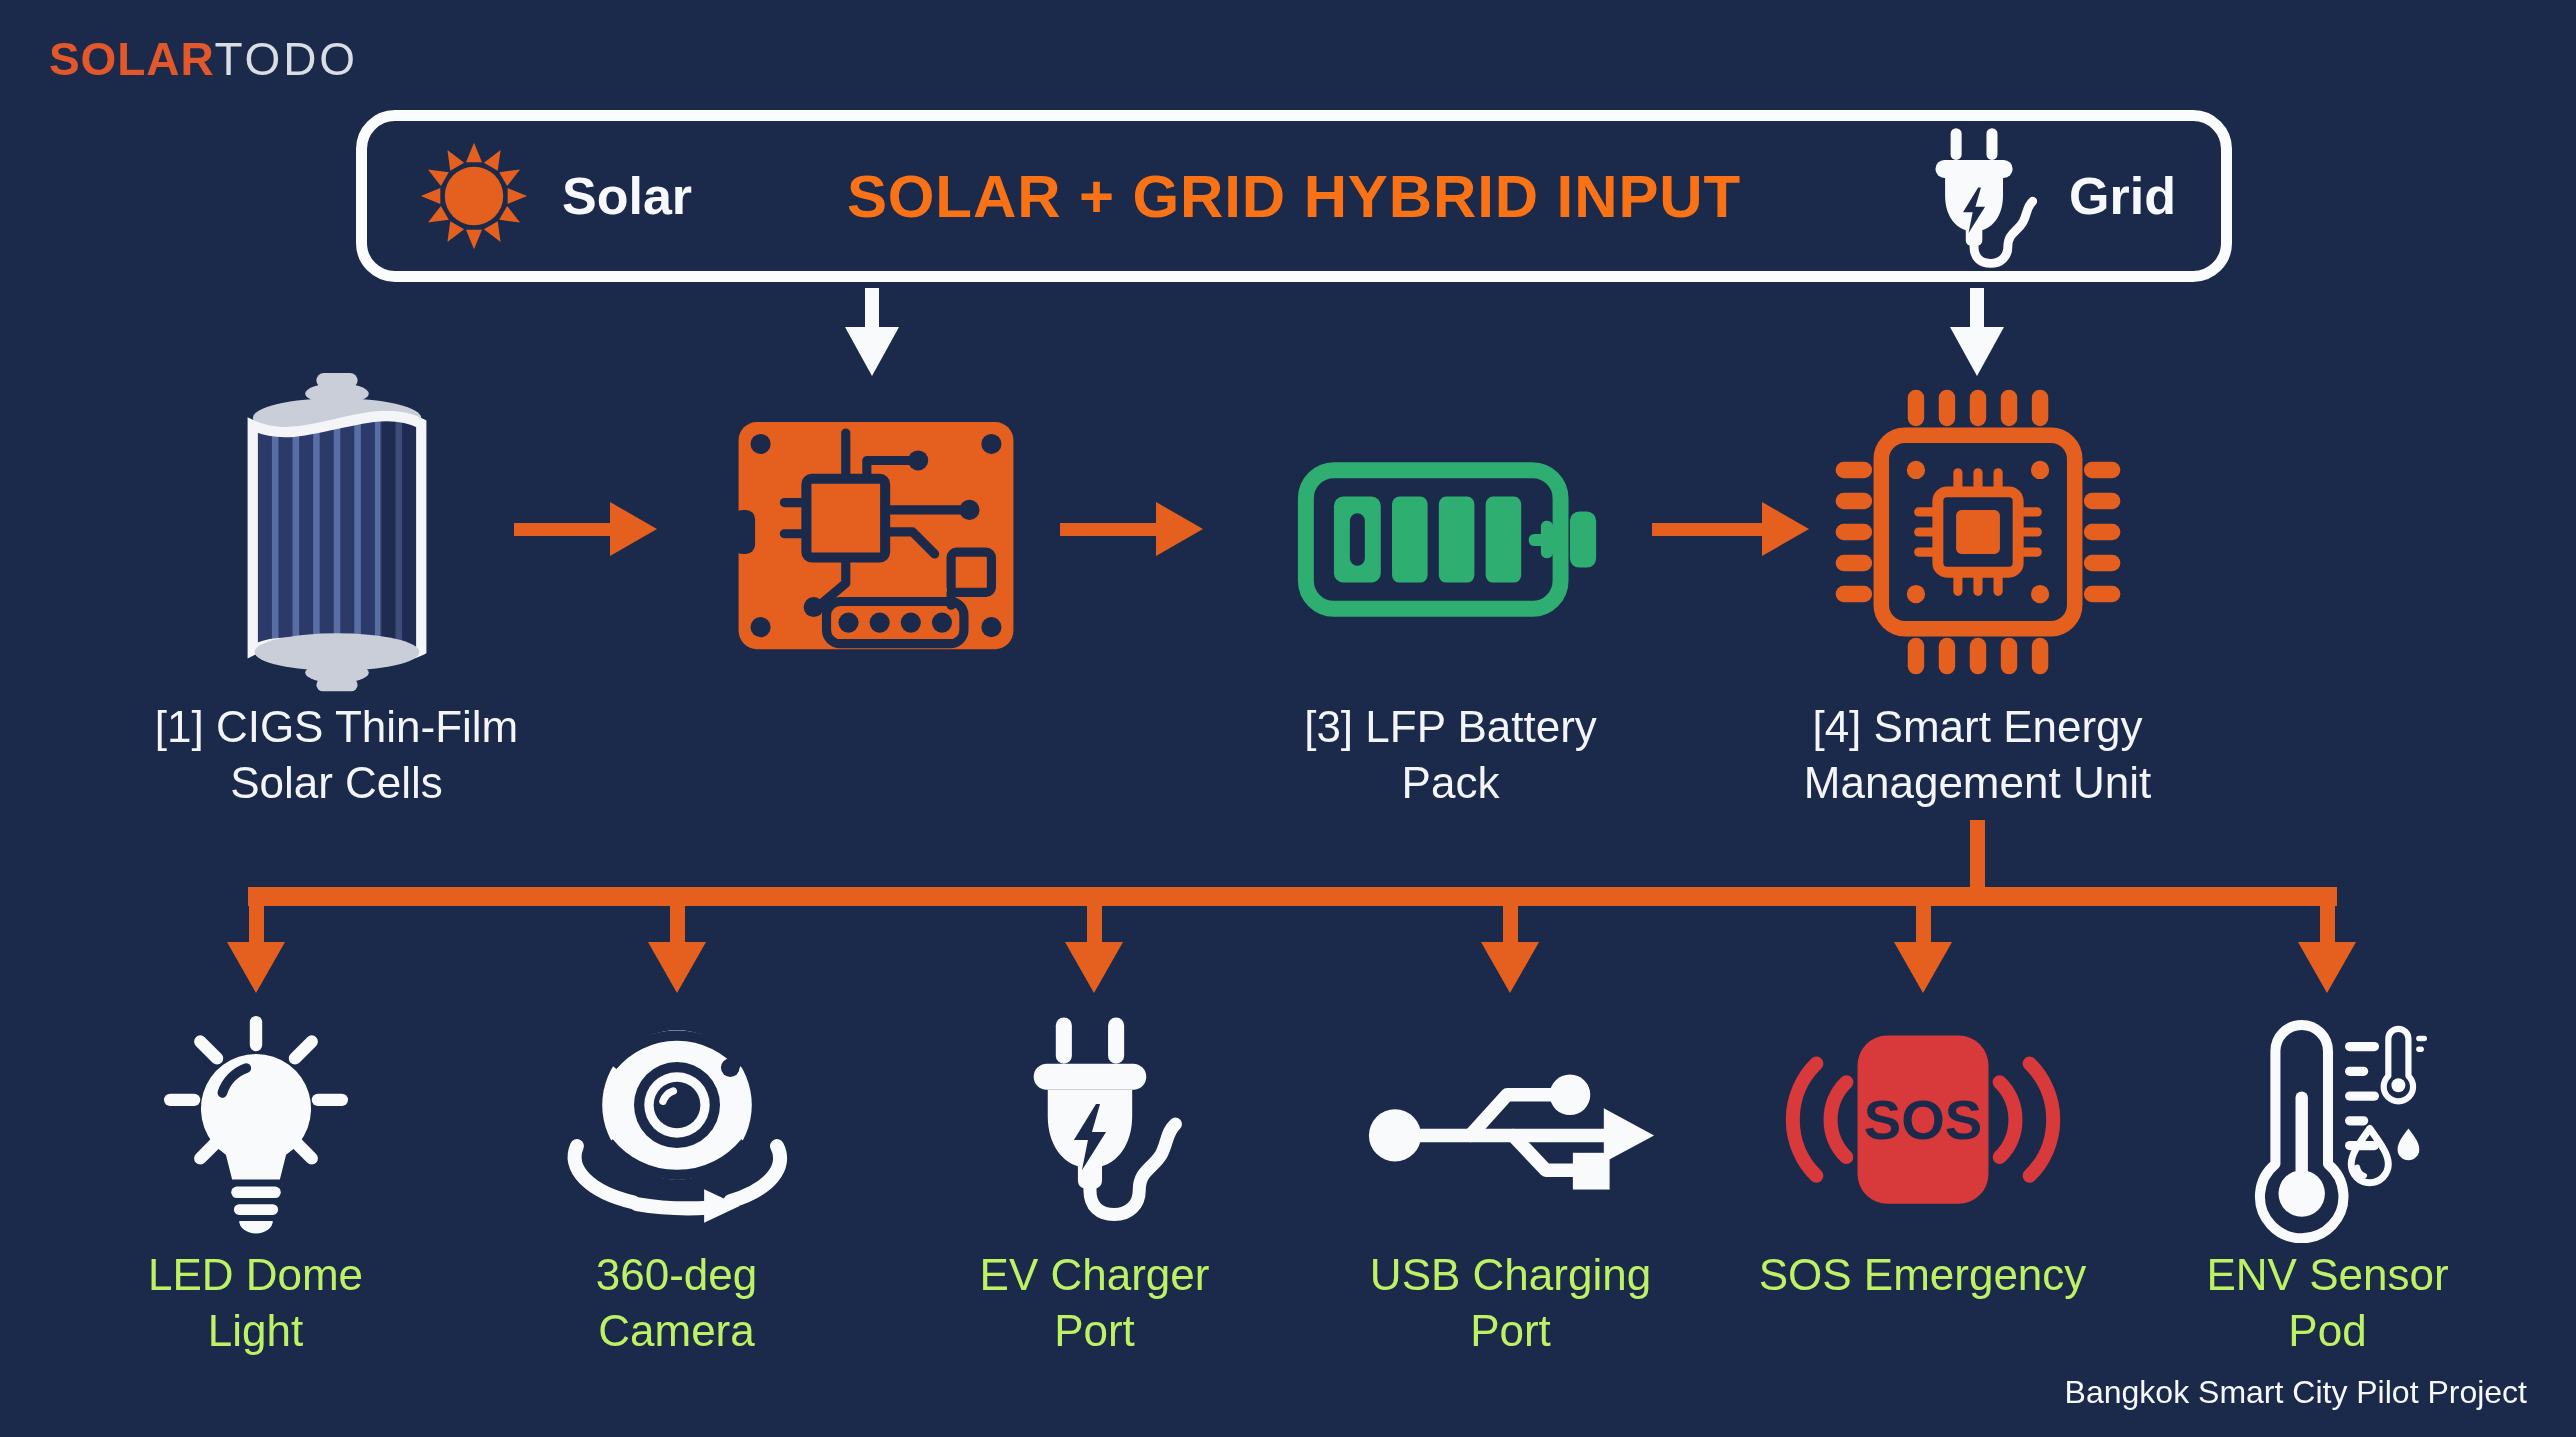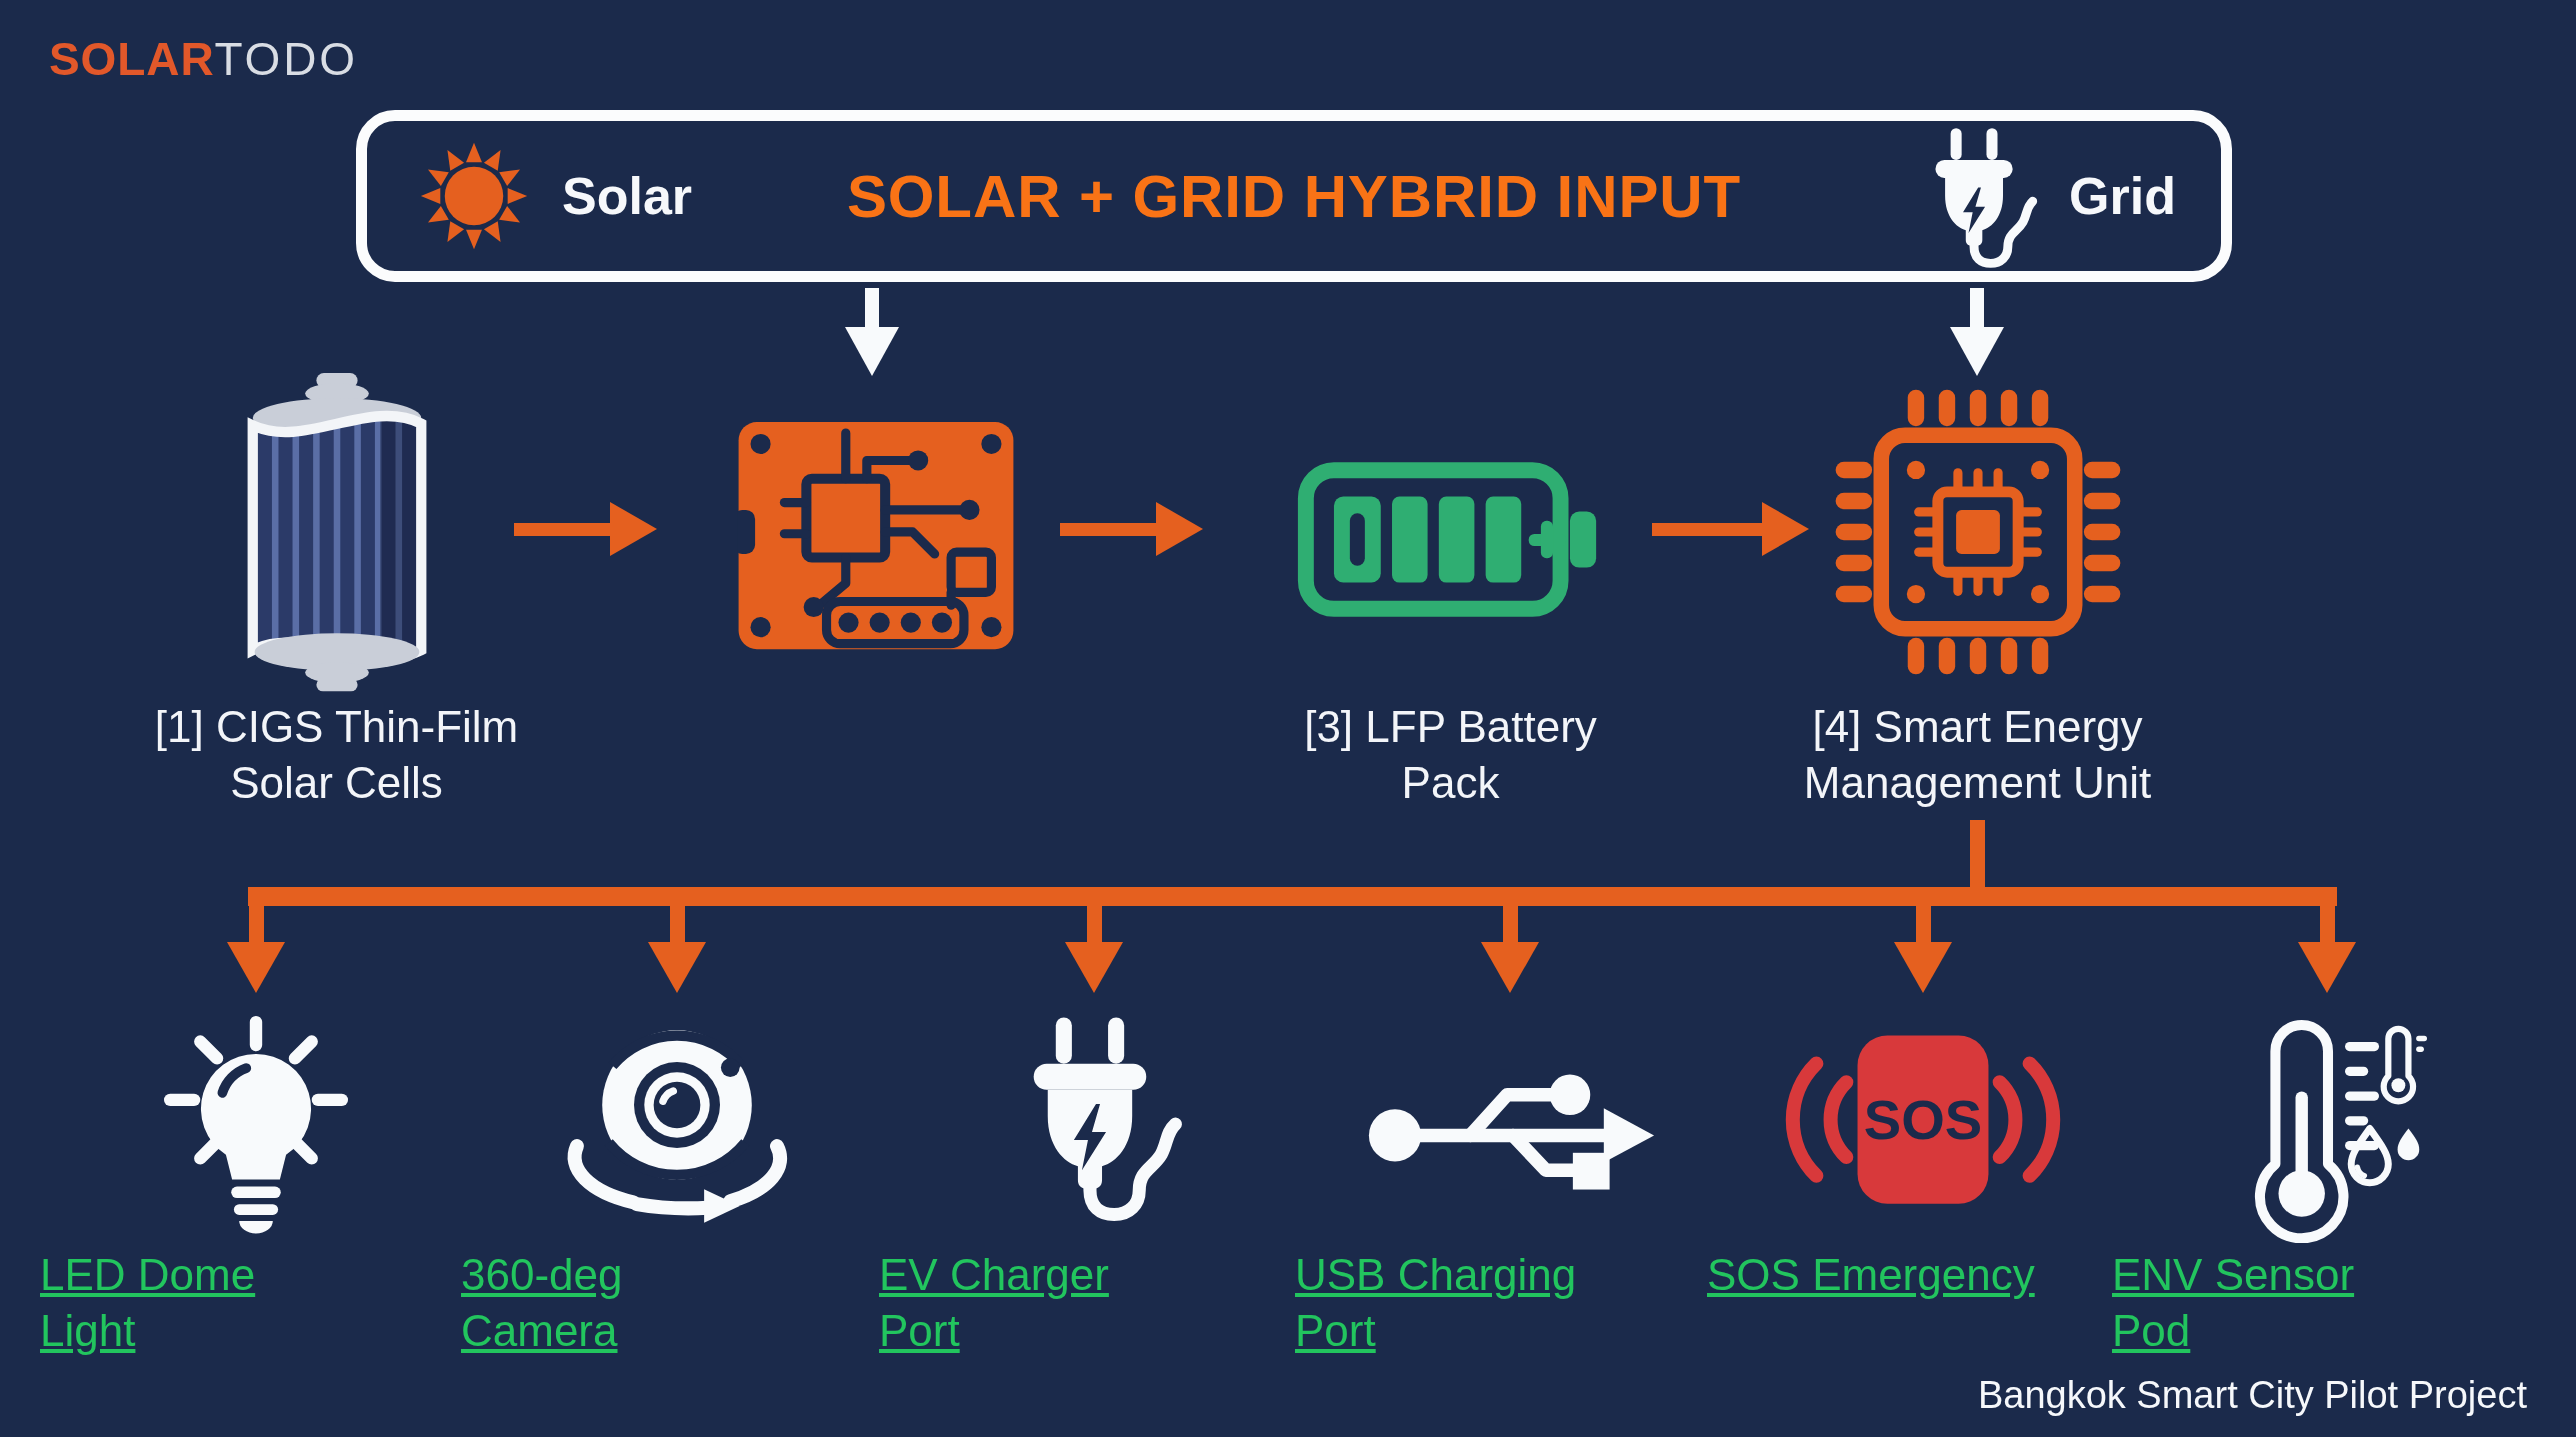--- a/index.html
+++ b/index.html
@@ -37,23 +37,23 @@
   .bus-drop{position:absolute;left:1970px;top:820px;width:15px;height:69px;background:#E5601F;}
   .bus{position:absolute;left:248px;top:887px;width:2089px;height:19px;background:#E5601F;}
   .busarrow{position:absolute;top:906px;}
   .busarrow .stem{position:absolute;left:-7.5px;top:0;width:15px;height:36px;background:#E5601F;}
   .busarrow .head{position:absolute;left:-29px;top:36px;width:0;height:0;
                   border-left:29px solid transparent;border-right:29px solid transparent;
                   border-top:51px solid #E5601F;}
   
   .output{position:absolute;top:1011px;width:431px;height:393px;}
   .output .icon-slot{position:absolute;left:50%;transform:translateX(-50%);}
-  .olabel{position:absolute;top:236px;left:0;width:100%;
-          font-size:44px;line-height:56px;font-weight:500;color:#22c55e;text-decoration:underline;}
-  .footer{position:absolute;right:49px;top:1374px;font-size:38px;font-weight:500;color:#F6F8FB;}
+  .olabel{position:absolute;top:236px;left:0;width:100%;text-align:center;
+          font-size:44px;line-height:56px;font-weight:500;color:#bef264;}
+  .footer{position:absolute;right:49px;top:1374px;font-size:32px;font-weight:500;color:#F6F8FB;}
 </style>
 </head>
 <body>
 
 <div class="stage">
 
   <div class="logo"><span class="p1">SOLAR</span><span class="p2">TODO</span></div>
 
   <div class="input-box">
     <div class="in-group">

